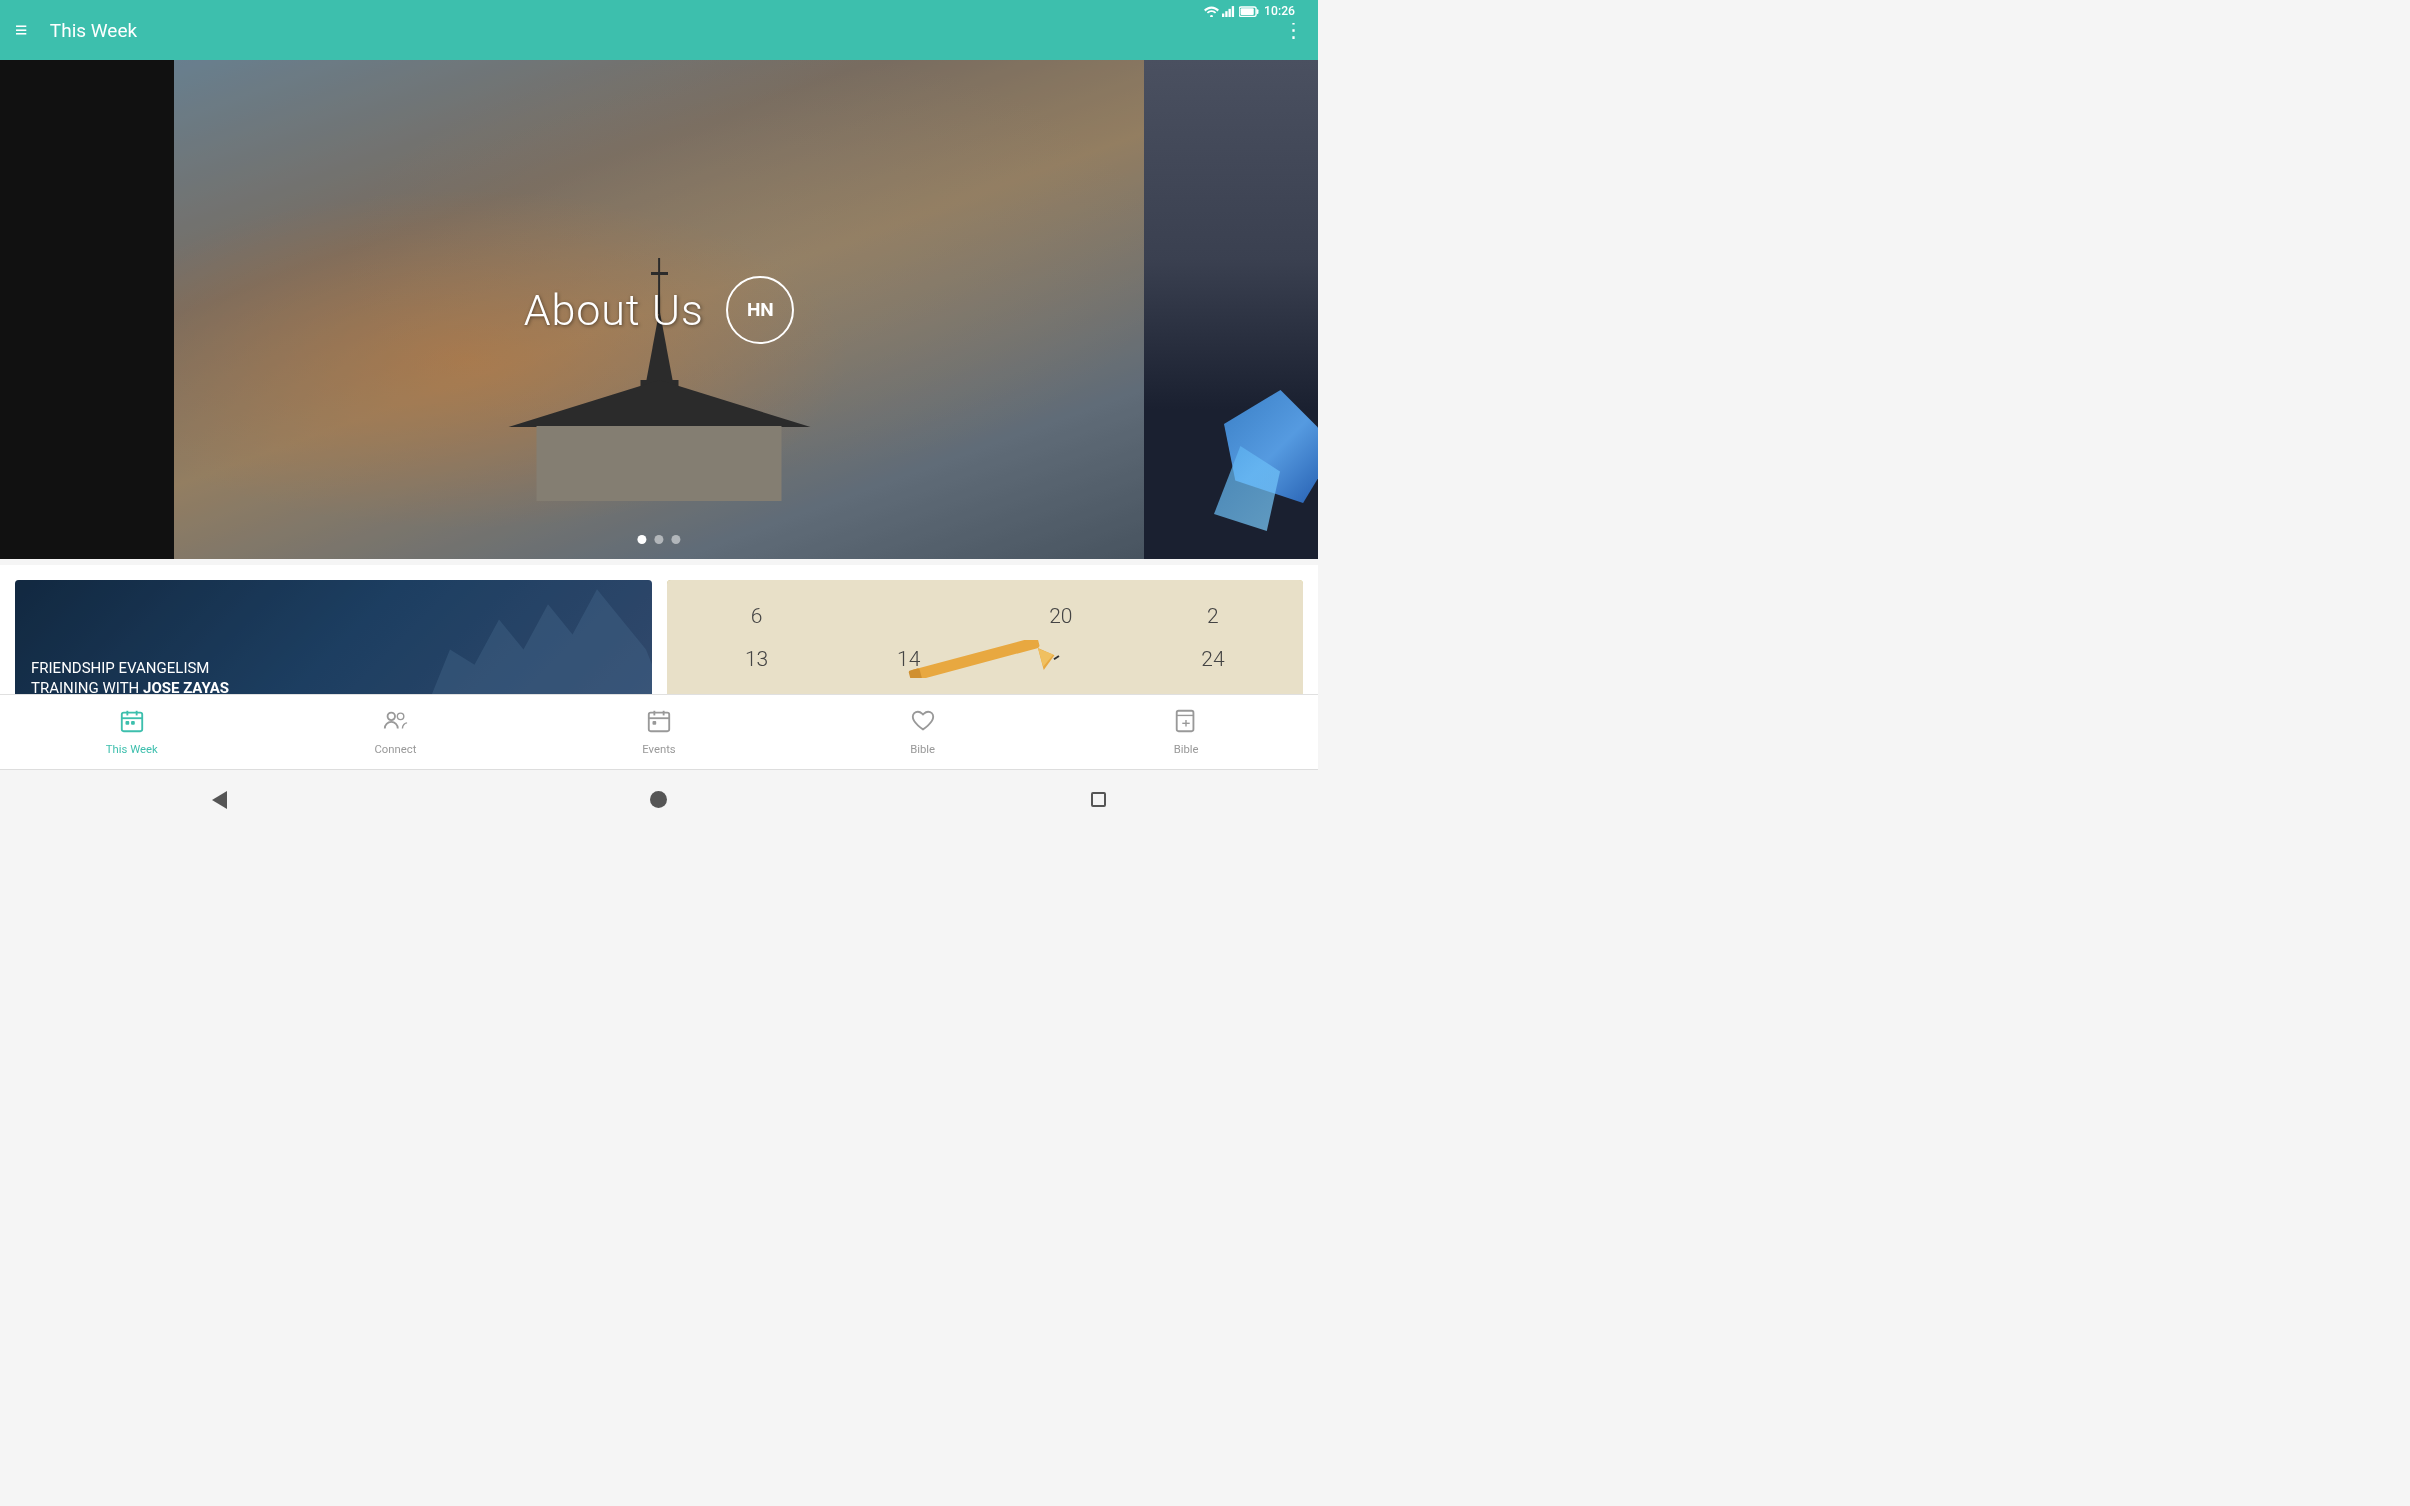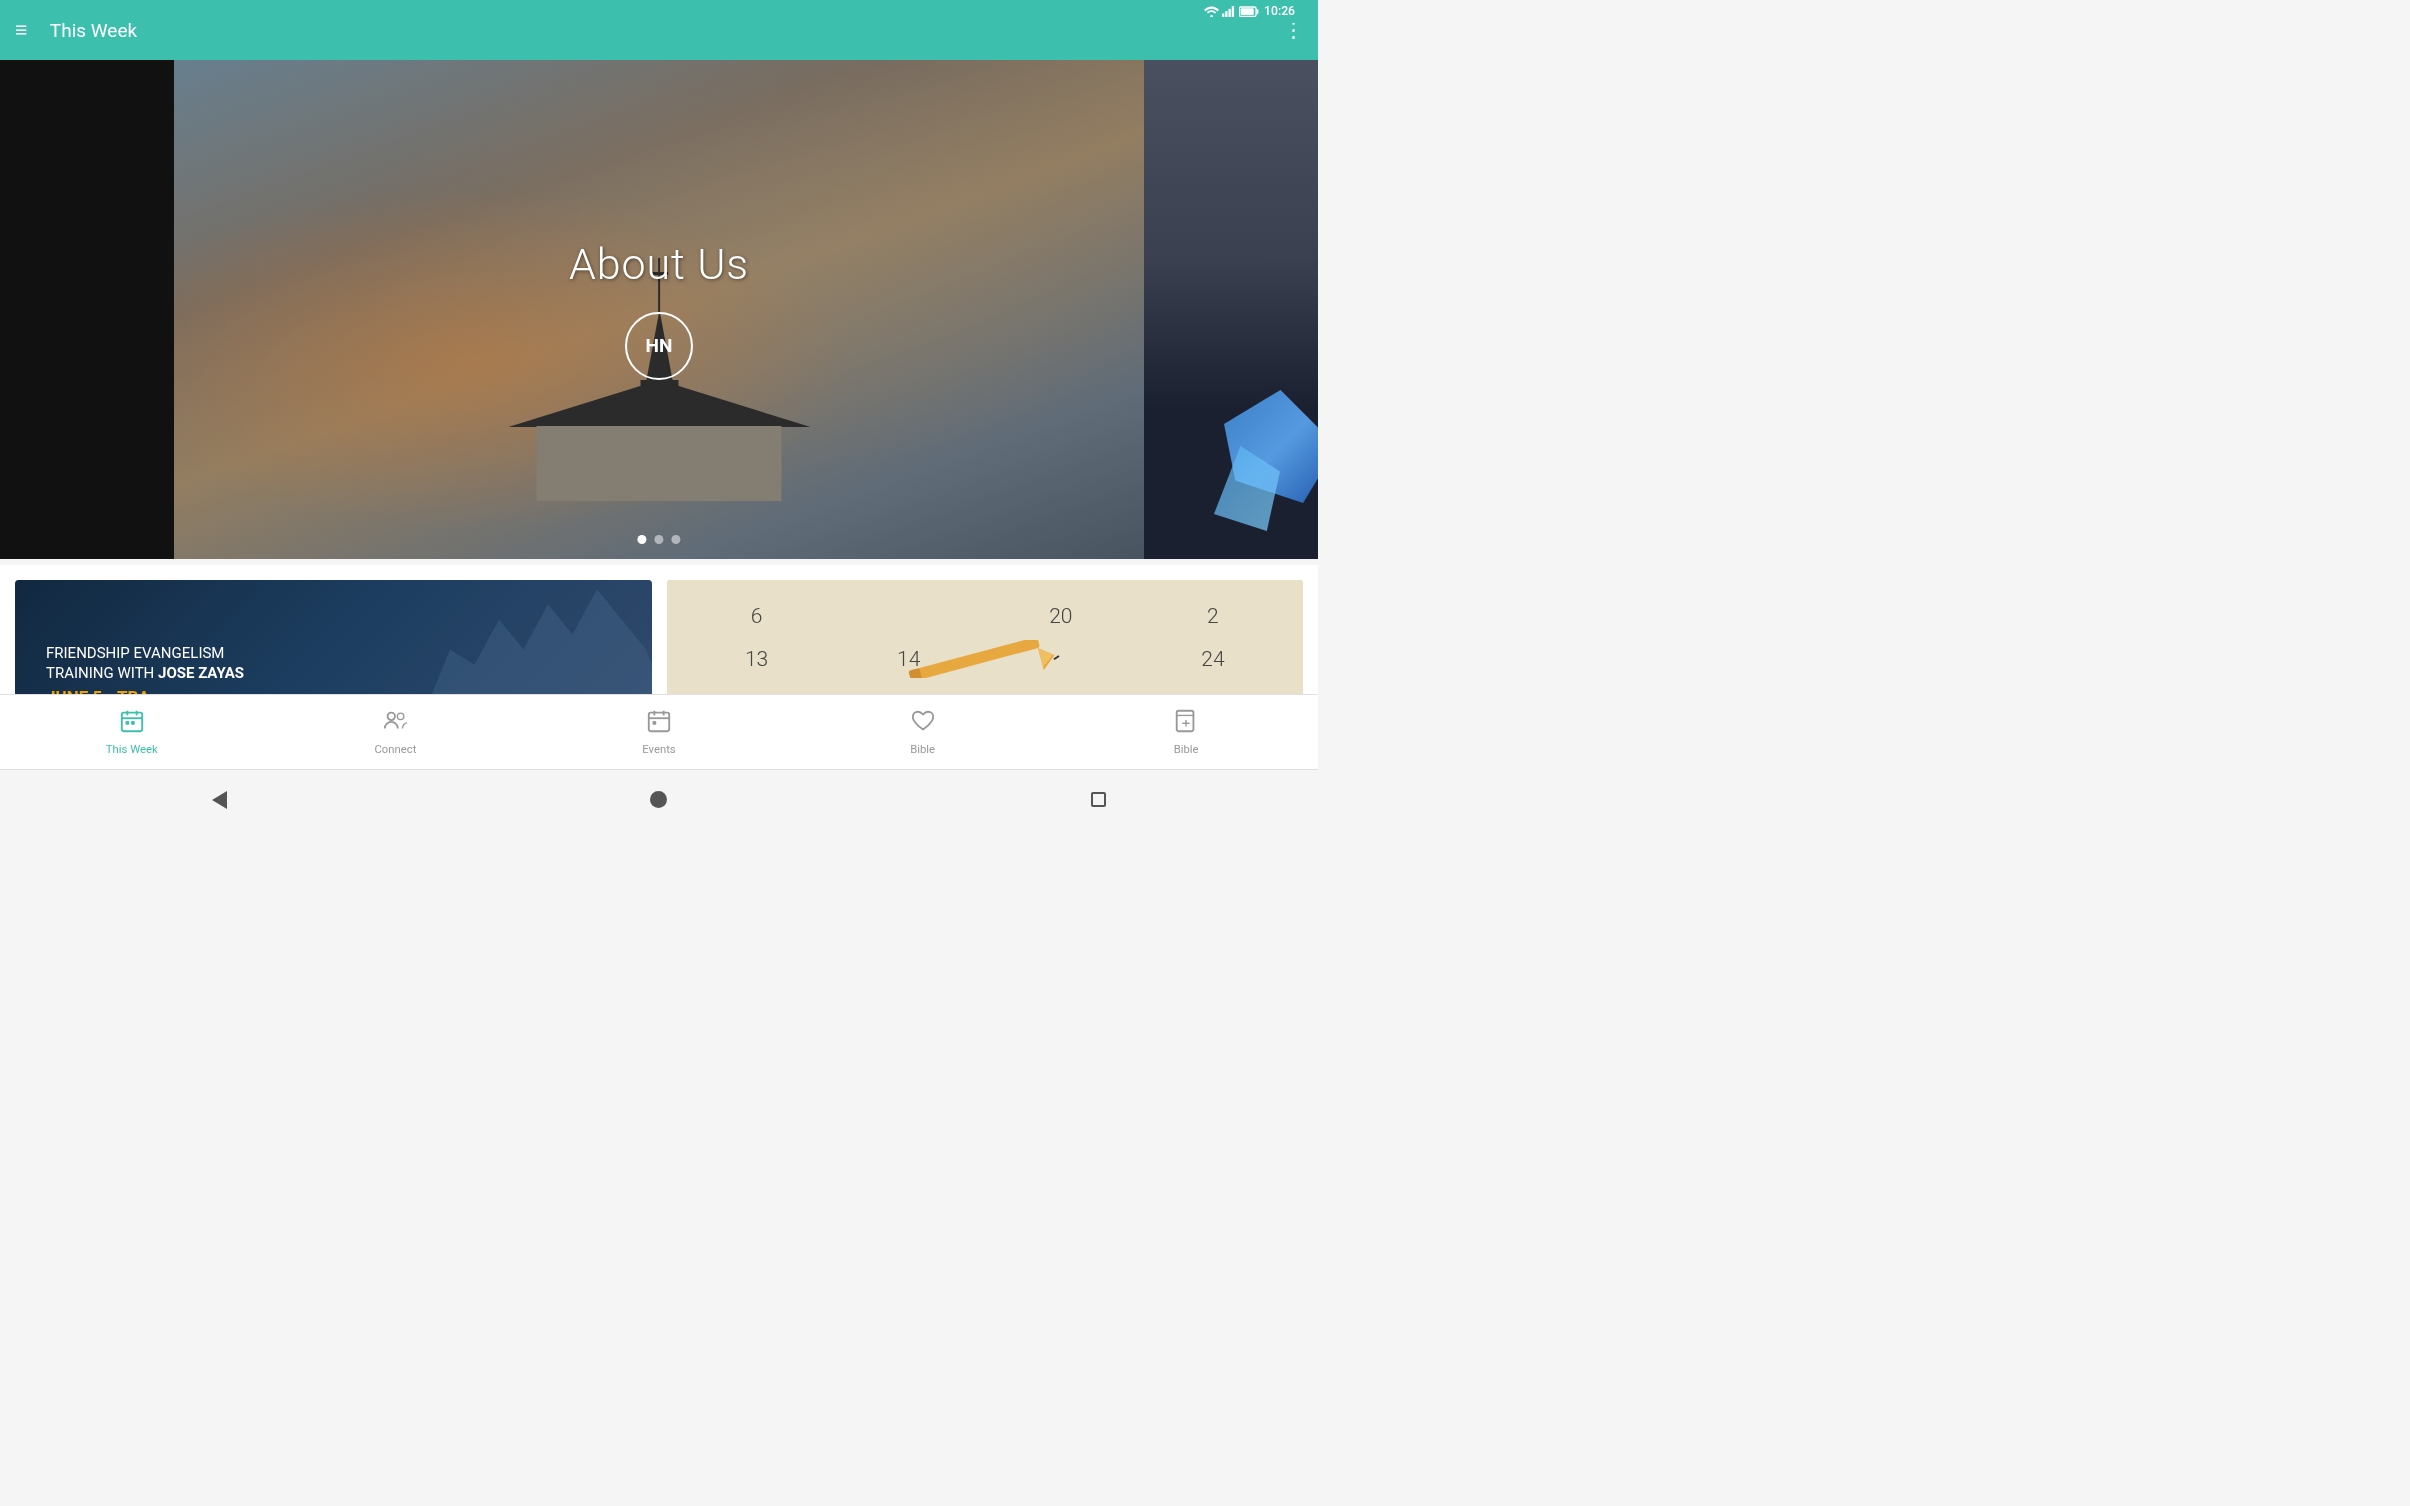--- a/index.html
+++ b/index.html
@@ -178,21 +178,21 @@
       width: 245px;
       height: 75px;
       background: #b0a898;
     }
 
     .hero-overlay {
       position: absolute;
       inset: 0;
       background: rgba(0,0,0,0.25);
       display: flex;
-      flex-direction: column;
+      flex-direction: row;
       align-items: center;
       justify-content: center;
       gap: 22.6px;
     }
 
     .hero-title {
       color: white;
       font-size: 43px;
       font-weight: 300;
       text-shadow: 0.9px 0.9px 3.8px rgba(0,0,0,0.5);
@@ -302,21 +302,21 @@
       overflow: hidden;
     }
 
     .card-left-overlay {
       position: absolute;
       inset: 0;
       background: rgba(0,0,0,0.3);
       display: flex;
       flex-direction: column;
       justify-content: flex-end;
-      padding: 31px;
+      padding: 16px;
     }
 
     .evangelism-title {
       color: #b8e020;
       font-size: 15px;
       font-weight: 700;
       line-height: 1.3;
       text-transform: uppercase;
     }
 

